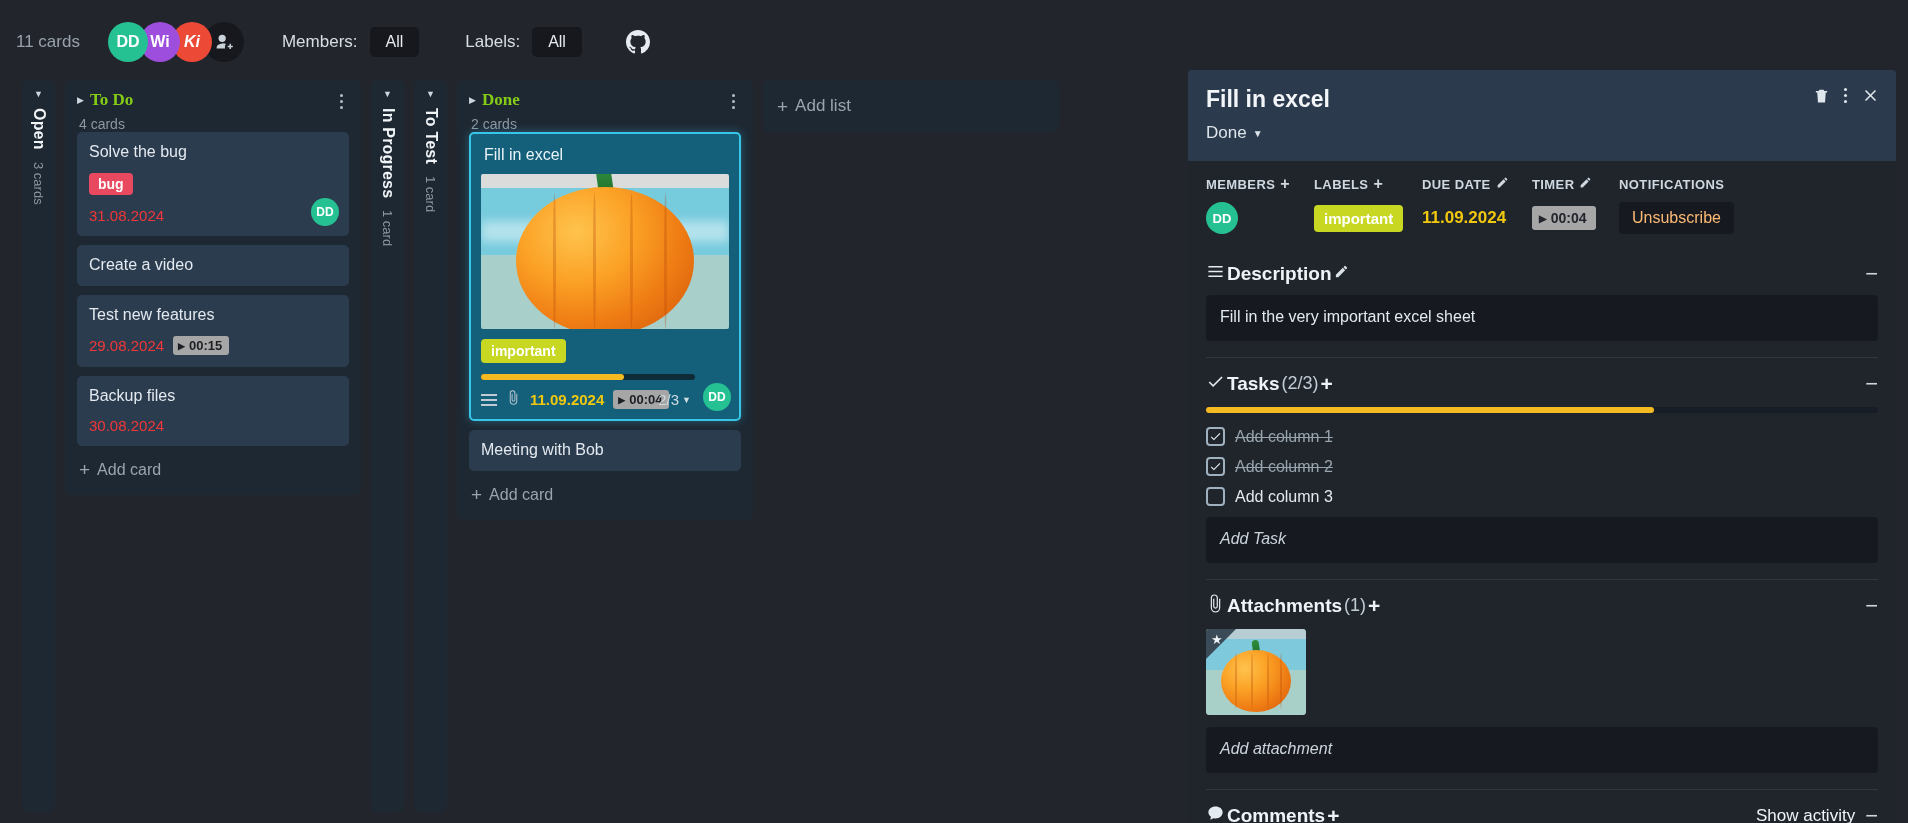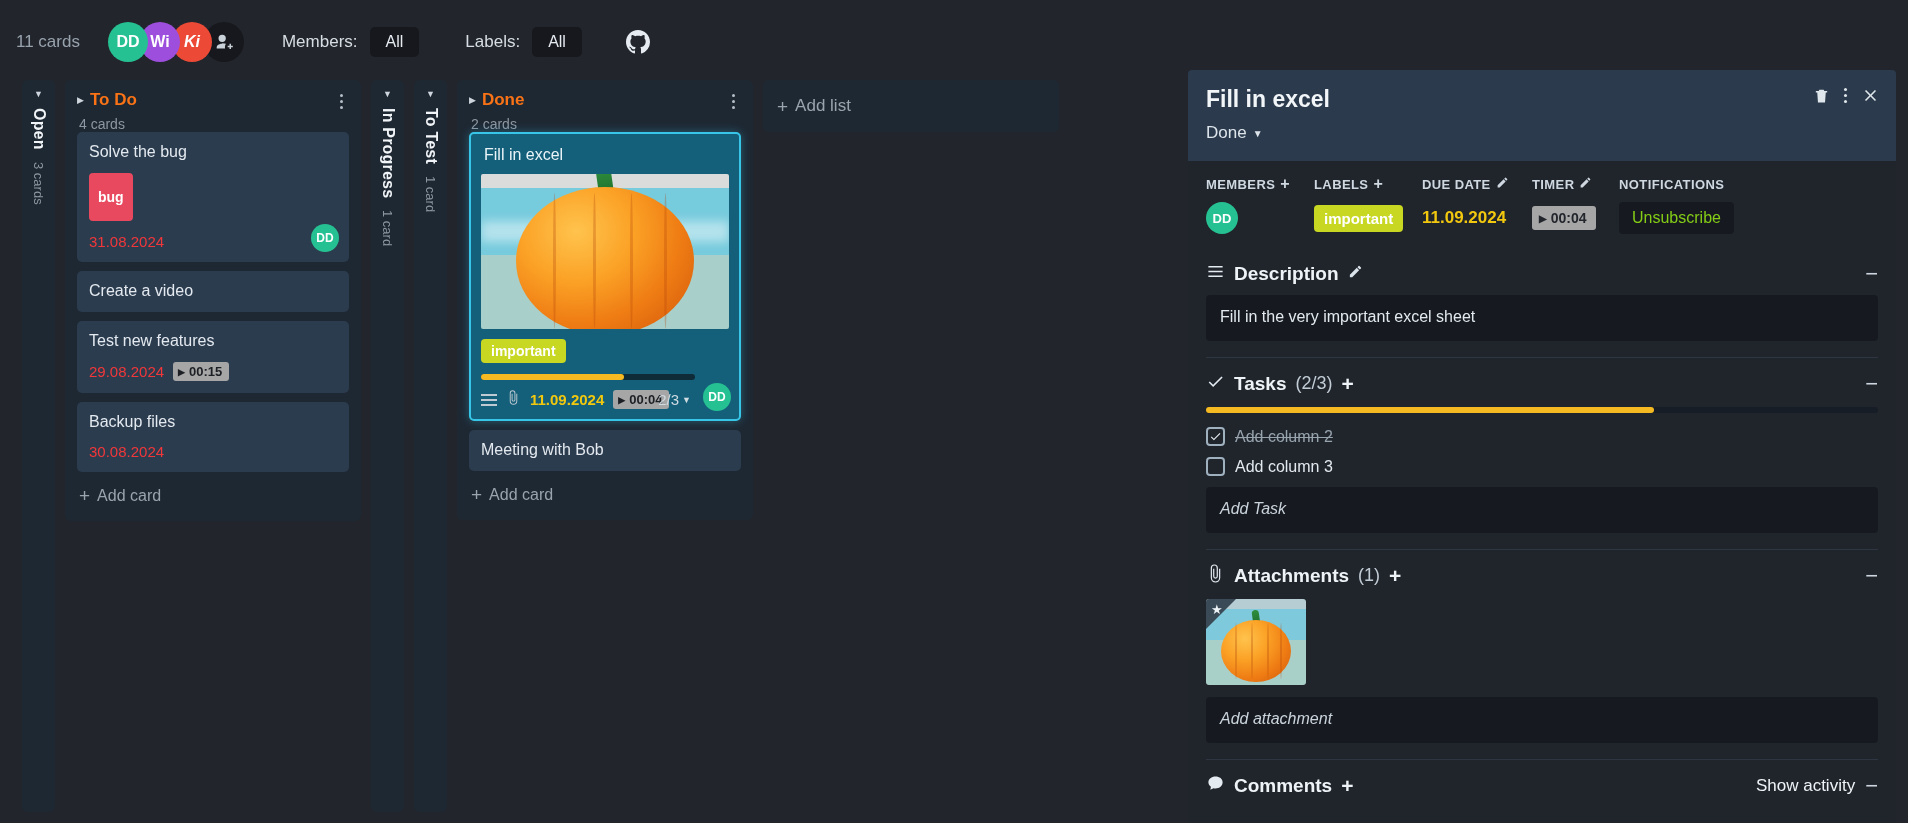--- a/index.html
+++ b/index.html
@@ -76,39 +76,39 @@
     width: 296px; flex: 0 0 auto;
     background: #1e2833;
     border-radius: 6px;
     padding: 10px 12px 12px 12px;
     max-height: 732px;
   }
   .col-head { display: flex; align-items: flex-start; justify-content: space-between; }
   .col-head-left { display: flex; flex-direction: column; }
   .col-title-row { display: flex; align-items: center; gap: 6px; }
   .col-title-row .tcaret { color: #cfd6de; font-size: 9px; line-height: 1; }
-  .col-title { font-size: 17px; font-weight: 700; color: #f97316; }
+  .col-title { font-size: 17px; font-weight: 700; color: #84cc16; font-family: Liberation Serif, serif; }
   .col-sub { font-size: 14px; color: #8d97a2; margin-top: 6px; margin-left: 2px; }
   .kebab { display:flex; flex-direction:column; gap:3px; padding: 4px 6px; cursor: pointer; }
   .kebab span { width: 3px; height: 3px; border-radius: 50%; background: #b6bec7; }
 
   .cards { display: flex; flex-direction: column; gap: 9px; }
   .card {
     background: #2c3c4f;
     border-radius: 5px;
     padding: 11px 12px 12px 12px;
     position: relative;
   }
   .card-title { font-size: 16px; color: #e3e9ef; }
   .card-row { display: flex; align-items: center; gap: 9px; margin-top: 12px; }
   .label-chip {
     display: inline-block;
     background: #e8495f; color: #fff;
     font-size: 14px; font-weight: 600;
-    padding: 16px 9px; border-radius: 4px;
+    padding: 3px 9px; border-radius: 4px;
   }
   .due { color: #f1373a; font-size: 15px; }
   .due.amber { color: #f2c80f; font-weight: 700; }
   .timer-chip {
     display: inline-flex; align-items: center; gap: 4px;
     background: #a6a6a6; color: #1c1f24;
     font-size: 13px; font-weight: 600;
     padding: 2px 7px 2px 5px; border-radius: 3px;
   }
   .timer-chip .play { font-size: 9px; }
@@ -223,30 +223,30 @@
     background:#c8d822; color:#fff; font-size:15px; font-weight:600;
     padding: 5px 10px; border-radius: 4px;
   }
   .due-amber { color:#f2c80f; font-size:17px; font-weight:700; }
   .timer-pill {
     display:inline-flex; align-items:center; gap:4px;
     background:#a6a6a6; color:#22262c; font-size:14px; font-weight:600;
     padding: 4px 9px 4px 7px; border-radius:3px;
   }
   .unsub {
-    background:#161a20; color:#84cc16; font-size:16px;
+    background:#161a20; color:#fdba74; font-size:16px;
     padding: 7px 13px; border-radius:4px; cursor:pointer;
   }
 
   .section { padding: 0 18px; }
   .sec-head {
     display:flex; align-items:center; justify-content:space-between;
     padding: 14px 0 10px 0;
   }
-  .sec-head-left { display:flex; align-items:center; gap: 9px; }
+  .sec-head-left { display:flex; align-items:center; gap: 2px; }
   .sec-title { font-size: 19px; font-weight: 700; color:#eef3f7; }
   .sec-sub { font-size: 18px; color:#c2ccd5; font-weight: 400;}
   .sec-plus { font-size: 21px; font-weight:700; color:#eef3f7; cursor:pointer; line-height:1;}
   .minus { font-size: 22px; color:#cdd6de; cursor:pointer; line-height: 1; }
   .sec-icon svg { width: 19px; height:19px; fill:#e4ebf1; }
   .pencil svg { width: 15px; height: 15px; fill: #dbe3ea; }
   .inputbox {
     background: #161a20; border-radius: 4px;
     padding: 13px 14px; font-size: 16px; color: #e2e9ef;
     min-height: 46px;
@@ -603,20 +603,28 @@
     <div class="tasks-progress">
         <div class="fill"></div>
       </div>
 
     <div class="task-row done">
       <span class="cbox">
         <svg viewBox="0 0 24 24">
             <path d="M9 16.2 4.8 12l-1.4 1.4L9 19 21 7l-1.4-1.4L9 16.2z"></path>
           </svg>
       </span>
+      <span class="task-label">Add column 1</span>
+    </div>
+    <div class="task-row done">
+      <span class="cbox">
+        <svg viewBox="0 0 24 24">
+            <path d="M9 16.2 4.8 12l-1.4 1.4L9 19 21 7l-1.4-1.4L9 16.2z"></path>
+          </svg>
+      </span>
       <span class="task-label">Add column 2</span>
     </div>
     <div class="task-row">
       <span class="cbox"></span>
       <span class="task-label">Add column 3</span>
     </div>
 
     <div class="inputbox ph">Add Task</div>
     <div class="divider"></div>
   </div>

